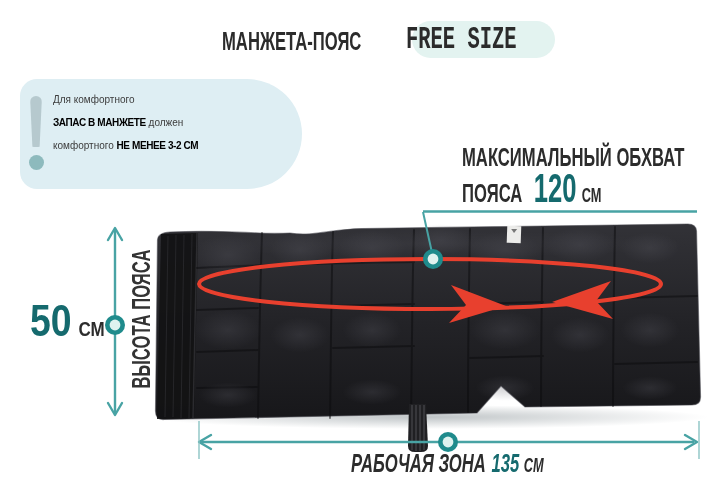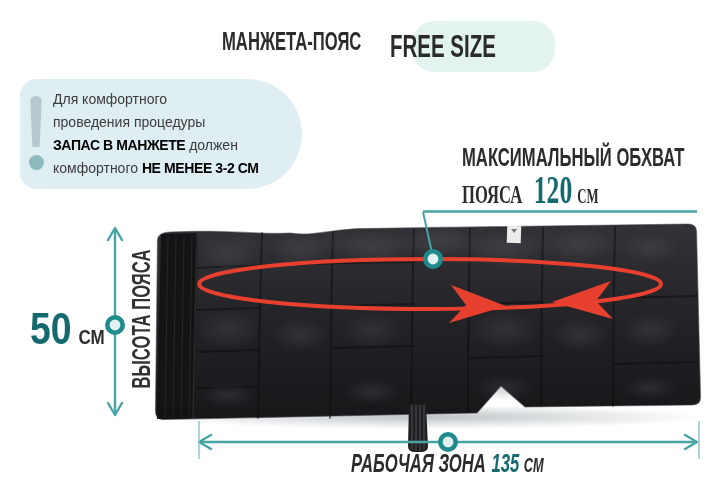--- a/index.html
+++ b/index.html
@@ -8,47 +8,47 @@
     font-family:"Liberation Sans", sans-serif; overflow:hidden; color:#2e2e2e;
   }
   .abs { position:absolute; }
 
   
   .cond64 { display:inline-block; transform:scaleX(0.64); transform-origin:left center; white-space:nowrap; }
   .cond85 { display:inline-block; transform:scaleX(0.85); transform-origin:left center; white-space:nowrap; }
 
   .title-text { left:222px; top:26px; font-size:26px; font-weight:700; letter-spacing:0; color:#2b2b2b; }
   .badge {
-    left:412px; top:21px; height:51px; width:143px; background:#e3f3f0; border-radius:22px;
-    display:flex; align-items:center; justify-content:flex-end; padding-left:17px; box-sizing:border-box;
+    left:412px; top:21px; height:37px; width:143px; background:#e3f3f0; border-radius:22px;
+    display:flex; align-items:center; justify-content:center; padding-left:17px; box-sizing:border-box;font-family:Liberation Mono, monospace;
   }
   .badge span { font-size:32px; font-weight:700; color:#2b2b2b; }
 
   .note {
     left:20px; top:79px; width:282px; height:110px; background:#deeef3;
     border-radius:18px 58px 58px 18px;
   }
   .excl-bar {
     left:10px; top:17px; width:12px; height:51px; background:#b6c9ce;
     border-radius:6px 6px 4px 4px;
     clip-path:polygon(0 0,100% 0,80% 100%,20% 100%);
   }
   .excl-dot { left:9px; top:76px; width:15px; height:15px; border-radius:50%; background:#8dbabd; }
-  .note-text { left:33px; top:9px; font-size:14px; line-height:23px; font-weight:500; color:#3c3c3c; }
+  .note-text { left:33px; top:9px; font-size:10px; line-height:23px; font-weight:500; color:#3c3c3c; }
   .note-text div { white-space:nowrap; }
   .red { color:#000000; font-weight:700; letter-spacing:-0.4px; }
   .pre { white-space:pre;text-align:center; }
 
   .girth-line1 { left:462px; top:142px; font-size:26px; font-weight:700; color:#2c2c2c; }
-  .girth-line2 { left:462px; top:166px; display:flex; align-items:flex-start;font-family:Liberation Serif, serif; }
+  .girth-line2 { left:462px; top:166px; display:flex; align-items:flex-start; }
   .girth-line2 .lbl { font-size:26px; font-weight:700; color:#2c2c2c; }
   .girth-line2 .val { font-size:40px; font-weight:700; color:#156a6e; margin-left:18px; }
   .girth-line2 .unit { font-size:20px; font-weight:600; color:#2c2c2c; margin-left:8px; }
 
-  .height-value { left:30px; top:296px; display:flex; align-items:flex-start;margin-top:8px; }
+  .height-value { left:30px; top:296px; display:flex; align-items:flex-start; }
   .height-value .val { font-size:44px; font-weight:700; color:#156a6e; }
   .height-value .unit { font-size:20px; font-weight:600; color:#2c2c2c; margin-left:8px; }
   .height-label {
     left:141px; top:319px; font-size:26px; font-weight:700; color:#333333; white-space:nowrap;
     transform:translate(-50%,-50%) rotate(-90deg) scaleX(0.64);
   }
 
   .zone-row { left:351px; top:448px; display:flex; align-items:center;font-style:italic; }
   .zone-row .lbl { font-size:26px; font-weight:700; color:#2c2c2c; }
   .zone-row .val { font-size:26px; font-weight:700; color:#156a6e; margin-left:9px; }
@@ -196,21 +196,20 @@
   </div>
   <div class="abs badge">
     <span class="cond64">FREE SIZE</span>
   </div>
 
   <div class="abs note">
     <div class="abs excl-bar"></div>
     <div class="abs excl-dot"></div>
     <div class="abs note-text">
       <div>Для комфортного</div>
-      <div>проведения процедуры</div>
       <div><span class="red">ЗАПАС В МАНЖЕТЕ</span><span class="pre"> должен</span></div>
       <div><span class="pre">комфортного </span><span class="red">НЕ МЕНЕЕ 3-2 СМ</span></div>
     </div>
   </div>
 
   <div class="abs girth-line1">
     <span class="cond64">МАКСИМАЛЬНЫЙ ОБХВАТ</span>
   </div>
   <div class="abs girth-line2">
     <span class="cond64">

